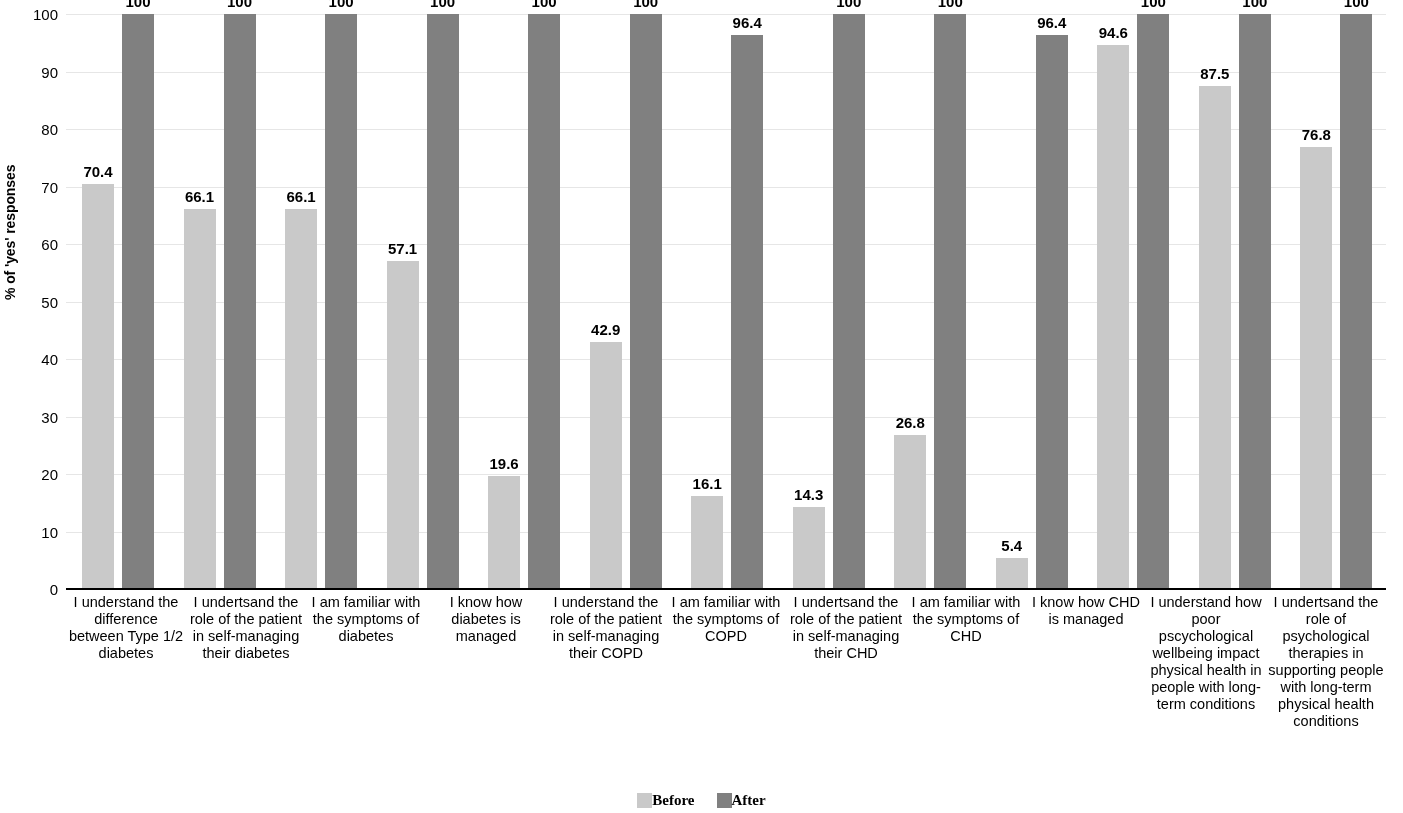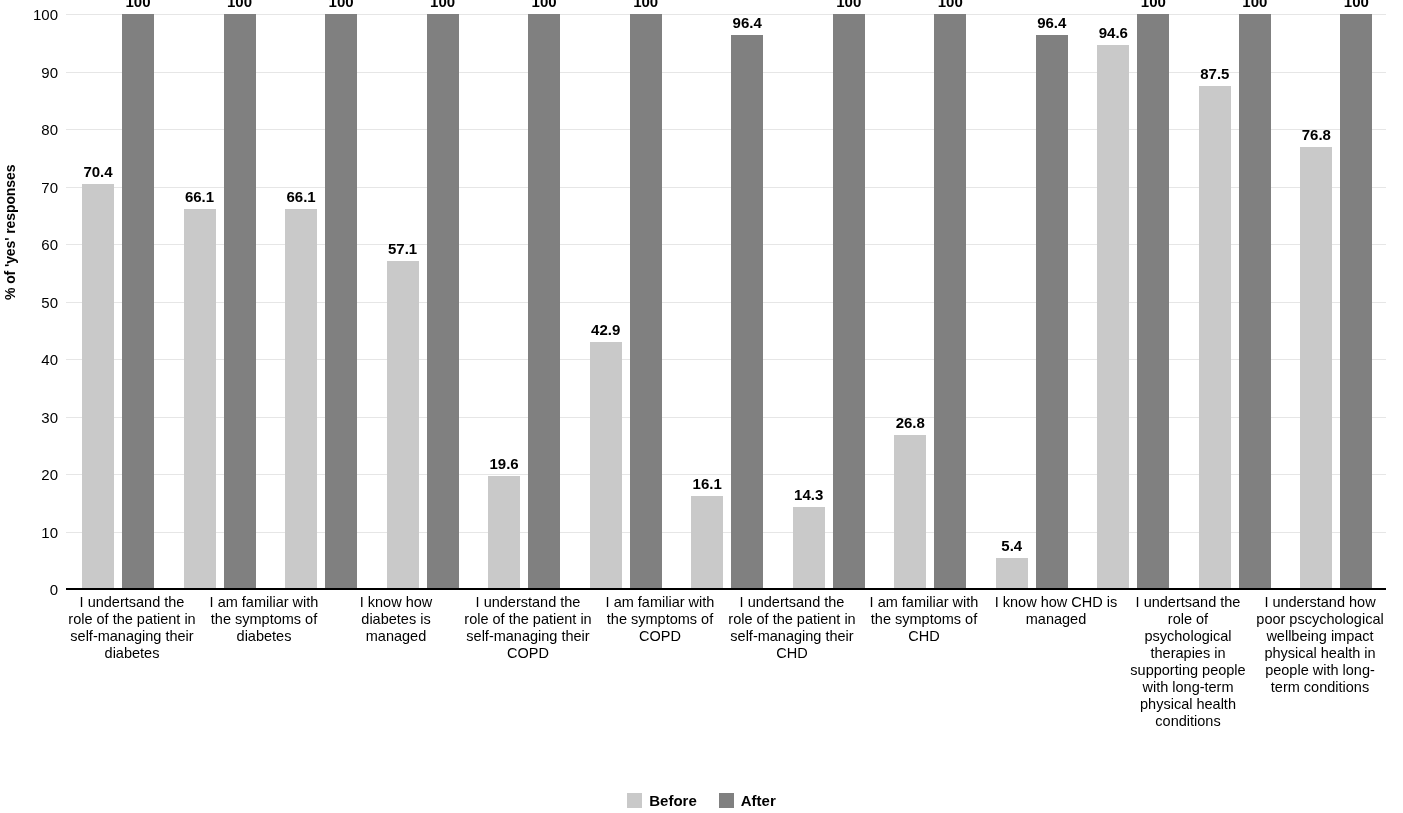--- a/index.html
+++ b/index.html
@@ -122,23 +122,23 @@
     top: 792px;
     width: 1403px;
     display: flex;
     justify-content: center;
     align-items: center;
     gap: 22px;
   }
   .legend-item {
     display: flex;
     align-items: center;
-    gap: 7px;
     font-size: 15px;
     font-weight: bold;
+    font-family: Liberation Serif, serif;
   }
   .legend-swatch {
     width: 15px;
     height: 15px;
     display: inline-block;
   }
 </style>
 </head>
 <body>
 
@@ -248,30 +248,31 @@
           <div class="bar-value before" style="bottom: 446.6px;">76.8</div>
           <div class="bar after" style="height: 575px; background: rgb(128, 128, 128);"></div>
           <div class="bar-value after" style="bottom: 580px;">100</div>
         </div>
       </div>
   </div>
 
   <div class="axis-line"></div>
 
   <div class="cats" id="cats">
+      <div class="cat">I understand the difference between Type 1/2 diabetes</div>
       <div class="cat">I undertsand the role of the patient in self-managing their diabetes</div>
       <div class="cat">I am familiar with the symptoms of diabetes</div>
       <div class="cat">I know how diabetes is managed</div>
       <div class="cat">I understand the role of the patient in self-managing their COPD</div>
       <div class="cat">I am familiar with the symptoms of COPD</div>
       <div class="cat">I undertsand the role of the patient in self-managing their CHD</div>
       <div class="cat">I am familiar with the symptoms of CHD</div>
       <div class="cat">I know how CHD is managed</div>
+      <div class="cat">I understand how poor pscychological wellbeing impact physical health in people with long-term conditions</div>
       <div class="cat">I undertsand the role of psychological therapies in supporting people with long-term physical health conditions</div>
-      <div class="cat">I understand how poor pscychological wellbeing impact physical health in people with long-term conditions</div>
     </div>
 
   <div class="legend" id="legend">
       <div class="legend-item">
         <span class="legend-swatch" style="background: rgb(201, 201, 201);"></span>
         <span>Before</span>
       </div>
       <div class="legend-item">
         <span class="legend-swatch" style="background: rgb(128, 128, 128);"></span>
         <span>After</span>

